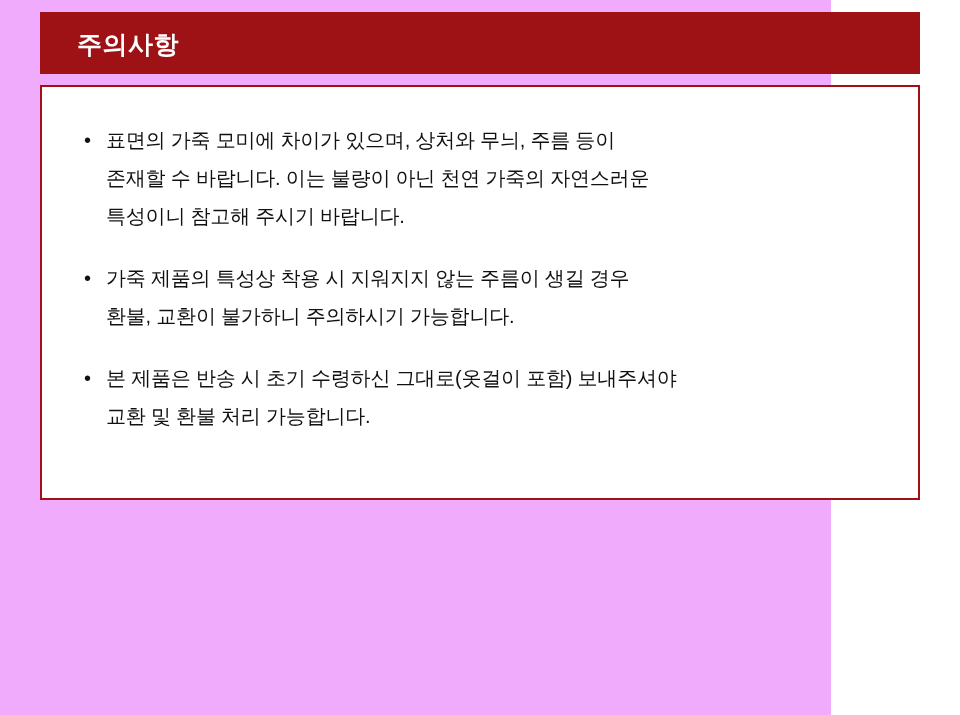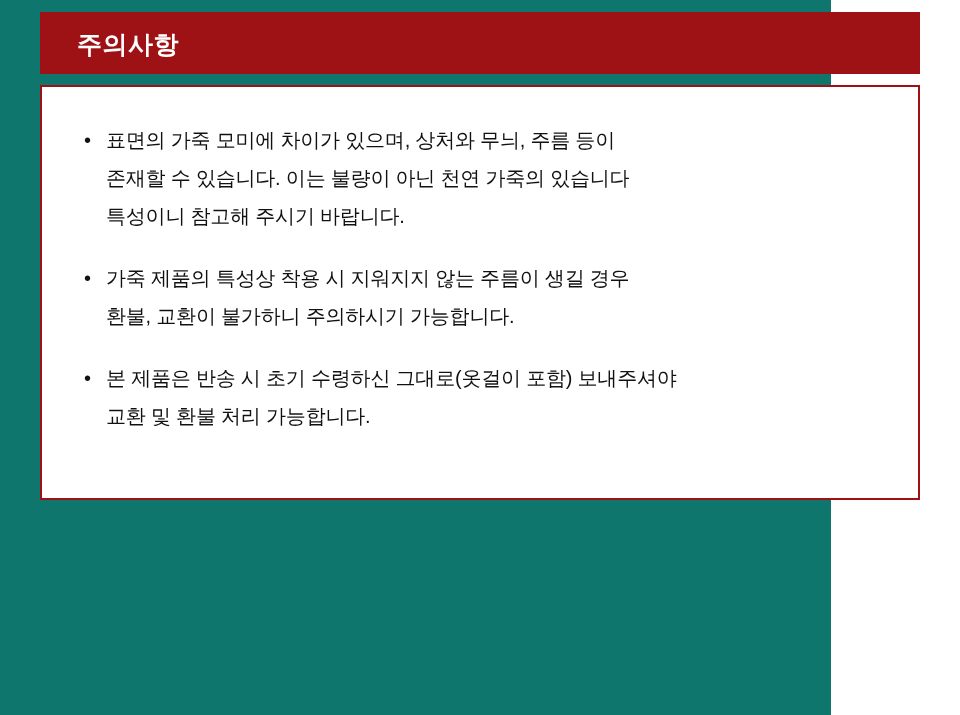--- a/index.html
+++ b/index.html
@@ -10,21 +10,21 @@
     width: 960px;
     height: 715px;
     background: #ffffff;
     font-family: "Liberation Sans", sans-serif;
     overflow: hidden;
   }
   .slide {
     position: relative;
     width: 831px;
     height: 715px;
-    background: #0f766e;
+    background: #f0abfc;
   }
   .header-bar {
     position: absolute;
     left: 40px;
     top: 12px;
     width: 880px;
     height: 62px;
     background: #9e1115;
     box-sizing: border-box;
   }
@@ -87,21 +87,21 @@
   <div class="header-bar">
     <div class="header-title">주의사항</div>
   </div>
 
   <div class="content-box">
     <div class="bullet-list">
 
       <div class="bullet-item">
         <span class="bullet-dot">•</span>
         <span class="bullet-text">표면의 가죽 모미에 차이가 있으며, 상처와 무늬, 주름 등이
-존재할 수 있습니다. 이는 불량이 아닌 천연 가죽의 있습니다
+존재할 수 바랍니다. 이는 불량이 아닌 천연 가죽의 자연스러운
 특성이니 참고해 주시기 바랍니다.</span>
       </div>
 
       <div class="bullet-item">
         <span class="bullet-dot">•</span>
         <span class="bullet-text">가죽 제품의 특성상 착용 시 지워지지 않는 주름이 생길 경우
 환불, 교환이 불가하니 주의하시기 가능합니다.</span>
       </div>
 
       <div class="bullet-item">

